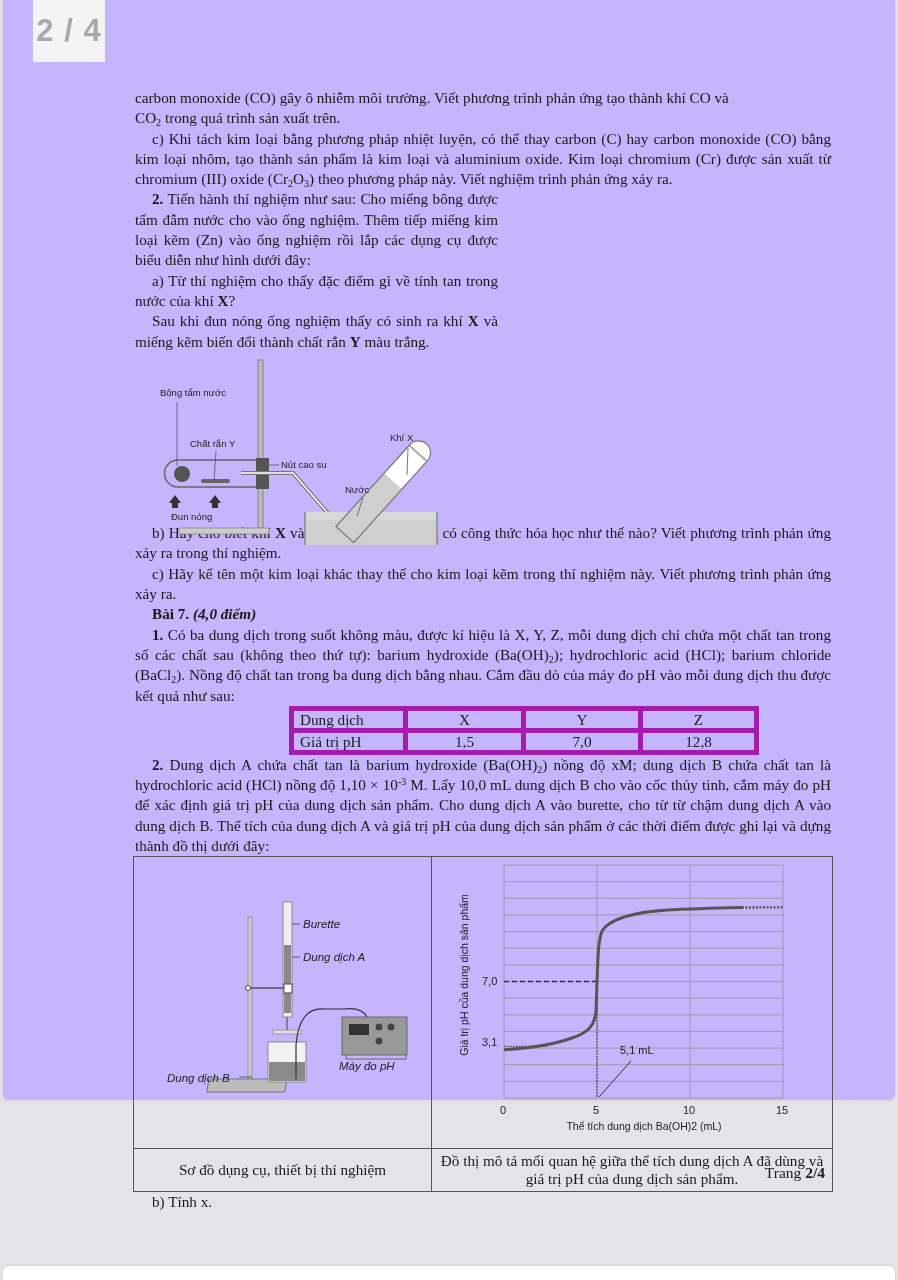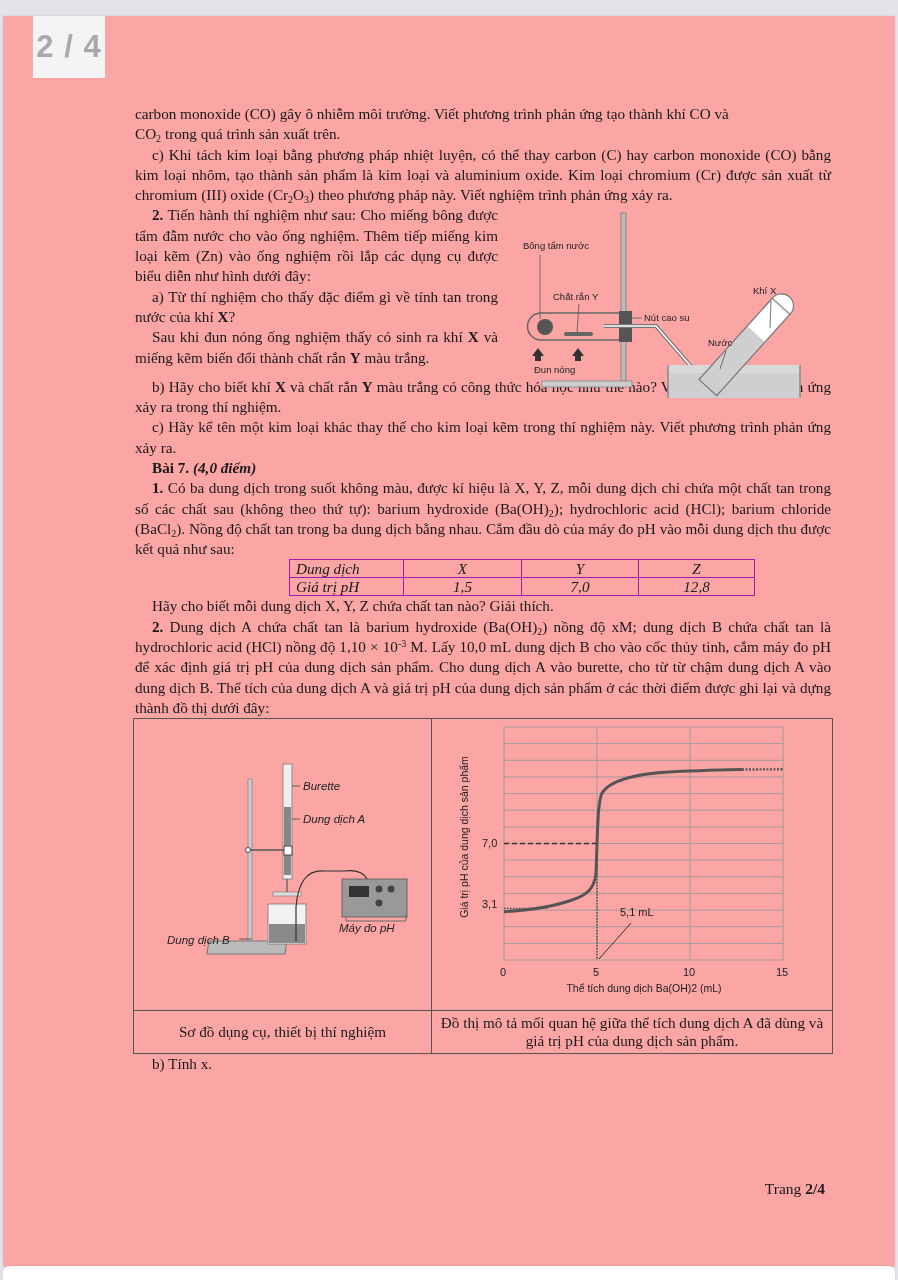--- a/index.html
+++ b/index.html
@@ -1,21 +1,21 @@
 <!DOCTYPE html>
 <html><head>
 <meta charset="utf-8">
 <style>
   * { box-sizing: border-box; margin: 0; padding: 0; }
   html, body { width: 898px; height: 1280px; overflow: hidden; background: #e4e4e8; }
   body { position: relative; font-family: "Liberation Serif", serif; color: #1a1a1a; }
 
   .page {
-    position: absolute; left: 3px; top: 16px; width: 892px; height: 1253px;
-    background: #fca5a5; border-radius: 0 0 6px 6px;
+    position: absolute; left: 3px; top: 0; width: 892px; height: 1100px;
+    background: #c4b5fd; border-radius: 0 0 6px 6px;
     box-shadow: 0 0 3px rgba(0,0,0,0.12);
   }
   .page-next {
     position: absolute; left: 3px; top: 1266px; width: 892px; height: 20px;
     background: #fff; border-radius: 6px 6px 0 0; box-shadow: 0 0 3px rgba(0,0,0,0.12);
   }
   .page-badge {
     position: absolute; left: 30px; top: 0; width: 72px; height: 62px;
     background: #f4f4f5; color: #a9a9ad;
     font-family: "Liberation Sans", sans-serif; font-weight: bold;
@@ -24,26 +24,26 @@
 
   .content {
     position: absolute; left: 132px; top: 88px; width: 696px;
     font-size: 15.2px; line-height: 20.3px; text-align: justify;
   }
   .content p { margin: 0; }
   .ind { text-indent: 17px; }
   sub { font-size: 10px; vertical-align: -3px; line-height: 0; }
   sup { font-size: 10px; vertical-align: 5px; line-height: 0; }
 
-  .float-block { display: flex; }
+  .float-block { display: flex; flex-direction: column; }
   .float-text { width: 363px; flex: none; }
   .float-fig { position: relative; width: 333px; height: 195px; flex: none; margin-top: -2px; }
 
   .ptable { border-collapse: collapse; margin: 0 0 0 154px; font-size: 15.2px; line-height: 17px; }
-  .ptable td { border: 1px solid #a21caf; padding: 0 6px; text-align: center; font-style: italic; }
+  .ptable td { border: 5px solid #a21caf; padding: 0 6px; text-align: center; }
   .ptable td:first-child { text-align: left; width: 114px; }
   .ptable td.c { width: 118px; }
   .ptable td.c3 { width: 117px; }
   .ptable td.c4 { width: 116px; }
 
   .fig-table { border-collapse: collapse; width: 697px; margin-left: -2px; }
   .fig-table td { border: 1px solid #555; vertical-align: top; }
   .fig-cell-left { width: 297px; height: 285px; position: relative; font-style: italic; }
   .fig-cell-right { width: 400px; height: 285px; position: relative; }
   .fig-cap { text-align: center; line-height: 18px; padding: 3px 4px; font-size: 15.2px; vertical-align: middle !important; }
@@ -131,21 +131,20 @@
       </tr>
       <tr>
         <td>Giá trị pH</td>
         <td class="c">1,5</td>
         <td class="c3">7,0</td>
         <td class="c4">12,8</td>
       </tr>
     </tbody>
       </table>
 
-    <p class="ind">Hãy cho biết mỗi dung dịch X, Y, Z chứa chất tan nào? Giải thích.</p>
     <p class="ind"><b>2.</b><span> Dung dịch A chứa chất tan là barium hydroxide (Ba(OH)</span><sub>2</sub><span>) nồng độ xM; dung dịch B chứa chất tan là hydrochloric acid (HCl) nồng độ 1,10 × 10</span><sup>-3</sup><span> M. Lấy 10,0 mL dung dịch B cho vào cốc thủy tinh, cắm máy đo pH để xác định giá trị pH của dung dịch sản phẩm. Cho dung dịch A vào burette, cho từ từ chậm dung dịch A vào dung dịch B. Thể tích của dung dịch A và giá trị pH của dung dịch sản phẩm ở các thời điểm được ghi lại và dựng thành đồ thị dưới đây:</span></p>
 
     <table class="fig-table">
       <tbody>
           <tr>
         <td class="fig-cell-left">
           <svg width="297" height="285" viewBox="0 0 297 285">
             <rect x="114" y="60" width="4" height="168" fill="#ccc" stroke="#777" stroke-width="0.6"></rect>
             <rect x="106" y="222" width="78" height="13" fill="#bbb" stroke="#666" stroke-width="0.8" transform="skewX(-8)"></rect>
             <rect x="149" y="45" width="9" height="115" fill="#eee" stroke="#777" stroke-width="0.8"></rect>

